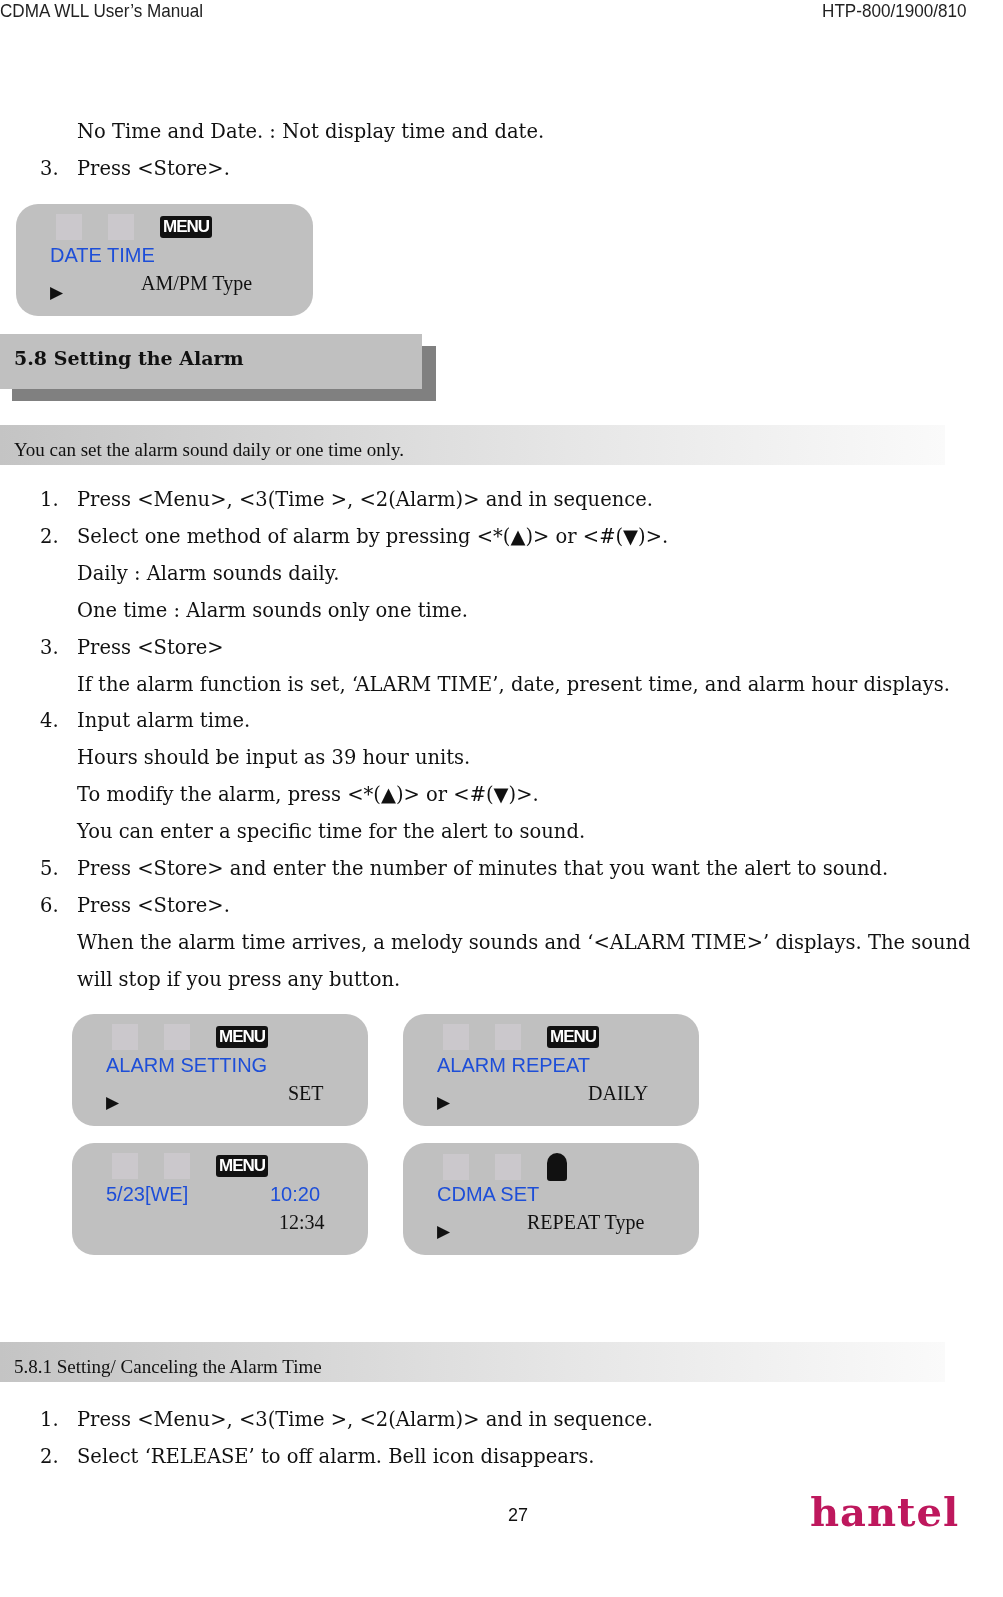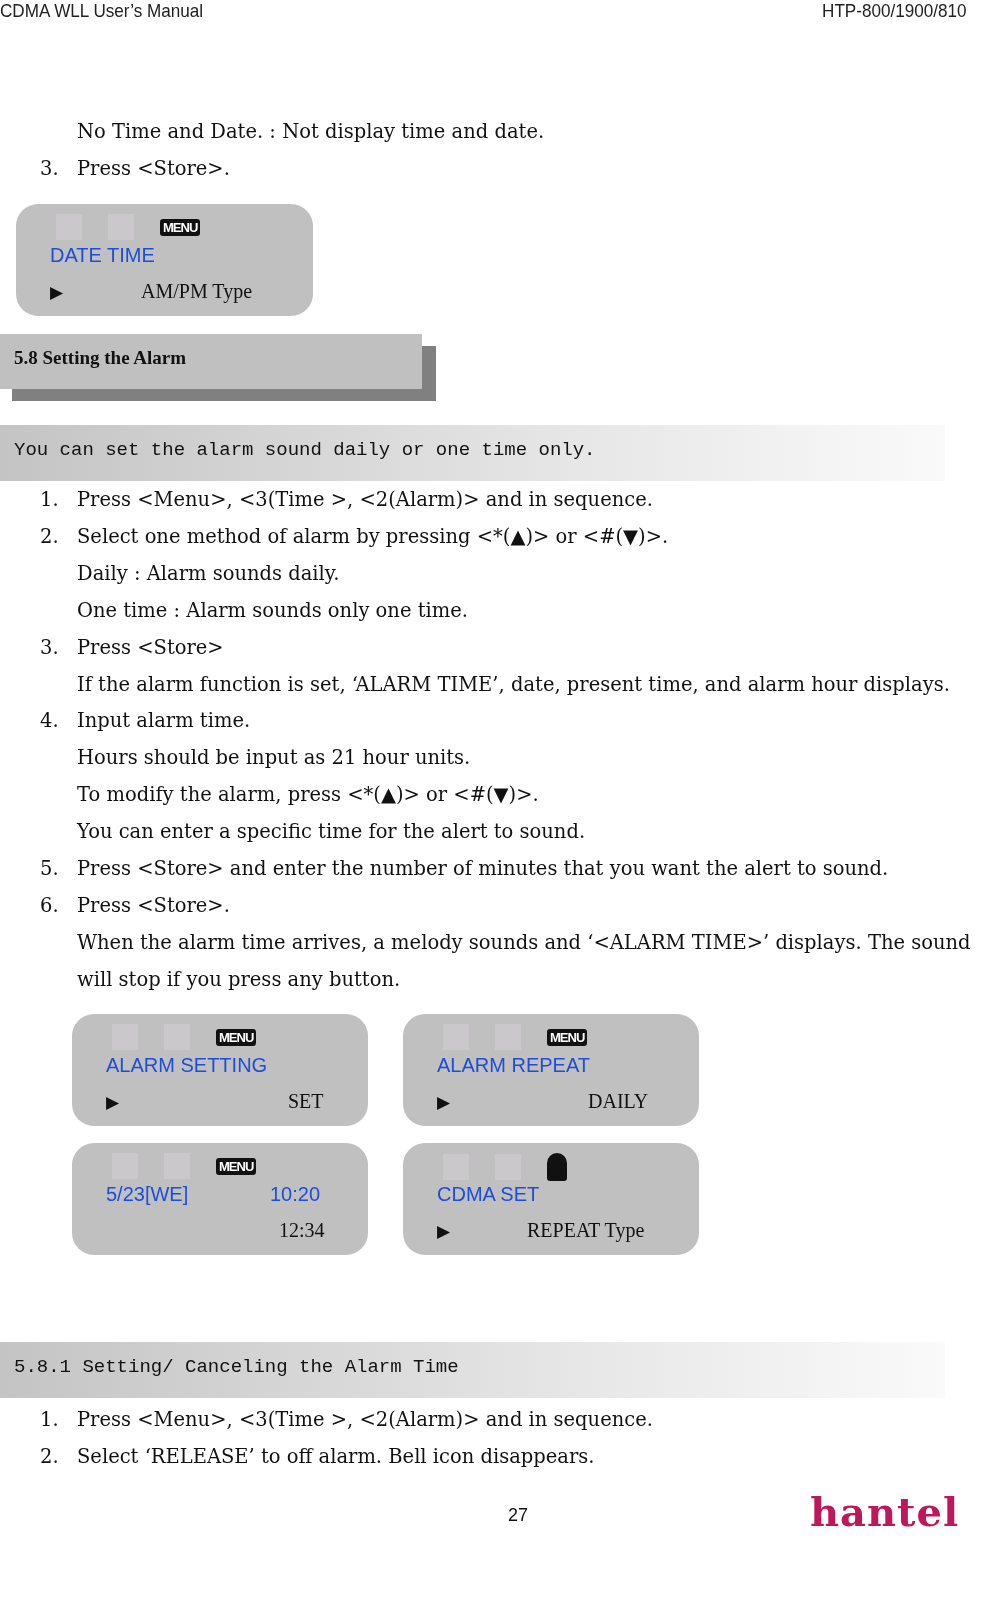--- a/index.html
+++ b/index.html
@@ -7,26 +7,26 @@
   .hdr { position: absolute; top: 0; font-family: "Liberation Sans", sans-serif; font-size: 19px; color: #222; transform: scaleX(0.9); }
   .hdr.left { left: 0; transform-origin: left; }
   .hdr.right { right: 36px; transform-origin: right; }
   .line { position: absolute; font-size: 19.5px; white-space: nowrap; }
   .num { position: absolute; left: 40px; }
   .txt { position: absolute; left: 77px; }
   .lcd { position: absolute; background: #c0c0c0; border-radius: 22px; font-family: "Liberation Sans", sans-serif; }
   .lcd .icons { position: absolute; top: 10px; left: 40px; display: flex; gap: 26px; align-items: center; }
   .lcd .ttl { position: absolute; left: 34px; top: 40px; font-size: 20px; color: #1d4ed8; }
   .lcd .arrow { position: absolute; left: 34px; top: 78px; font-size: 17px; }
-  .lcd .val { position: absolute; top: 76px; font-family: "Liberation Serif", serif; font-size: 20px; }
+  .lcd .val { position: absolute; top: 68px; font-family: "Liberation Serif", serif; font-size: 20px; }
   .ico-sig, .ico-bat { width: 26px; height: 26px; background: #cbc8cc; }
-  .ico-menu { background: #111; color: #fff; font-size: 13px; font-weight: bold; padding: 1px 3px; border-radius: 3px; letter-spacing: -1px; }
-  .sec-title { position: absolute; left: 0; top: 334px; width: 422px; height: 55px; background: #c0c0c0; font-weight: bold; font-size: 19px; padding: 13px 14px; z-index: 2; font-family: Liberation Serif, serif; }
+  .ico-menu { background: #111; color: #fff; font-size: 17px; font-weight: bold; padding: 1px 3px; border-radius: 3px; letter-spacing: -1px; }
+  .sec-title { position: absolute; left: 0; top: 334px; width: 422px; height: 55px; background: #c0c0c0; font-weight: bold; font-size: 19px; padding: 13px 14px; z-index: 2; }
   .sec-shadow { position: absolute; left: 12px; top: 346px; width: 424px; height: 55px; background: #808080; }
-  .band { position: absolute; left: 0; width: 945px; height: 56px; background: linear-gradient(to right, #c4c4c4, #e6e6e6 60%, #fafafa); font-family: Liberation Mono, monospace; font-size: 19px; padding: 14px 14px; }
+  .band { position: absolute; left: 0; width: 945px; height: 40px; background: linear-gradient(to right, #c4c4c4, #e6e6e6 60%, #fafafa); font-family: Liberation Serif, serif; font-size: 19px; padding: 14px 14px; }
   .page-num { position: absolute; top: 1505px; left: 480px; font-family: "Liberation Sans", sans-serif; font-size: 18px; margin-left: 28px; }
   .logo { position: absolute; left: 810px; top: 1488px; font-family: "DejaVu Serif", serif; font-weight: bold; color: #be185d; font-size: 40px; letter-spacing: 1px; }
 </style>
 </head>
 <body>
 
 <div class="hdr left">CDMA WLL User’s Manual</div>
 <div class="hdr right">HTP-800/1900/810</div>
 
 <div class="line" style="top:120px">
@@ -76,21 +76,21 @@
     <div class="line" style="top: 672.5px;">
       <span class="num"></span>
       <span class="txt">If the alarm function is set, ‘ALARM TIME’, date, present time, and alarm hour displays.</span>
     </div>
     <div class="line" style="top: 709.4px;">
       <span class="num">4.</span>
       <span class="txt">Input alarm time.</span>
     </div>
     <div class="line" style="top: 746.3px;">
       <span class="num"></span>
-      <span class="txt">Hours should be input as 21 hour units.</span>
+      <span class="txt">Hours should be input as 39 hour units.</span>
     </div>
     <div class="line" style="top: 783.2px;">
       <span class="num"></span>
       <span class="txt">To modify the alarm, press &lt;*(▲)&gt; or &lt;#(▼)&gt;.</span>
     </div>
     <div class="line" style="top: 820.1px;">
       <span class="num"></span>
       <span class="txt">You can enter a specific time for the alert to sound.</span>
     </div>
     <div class="line" style="top: 857px;">

